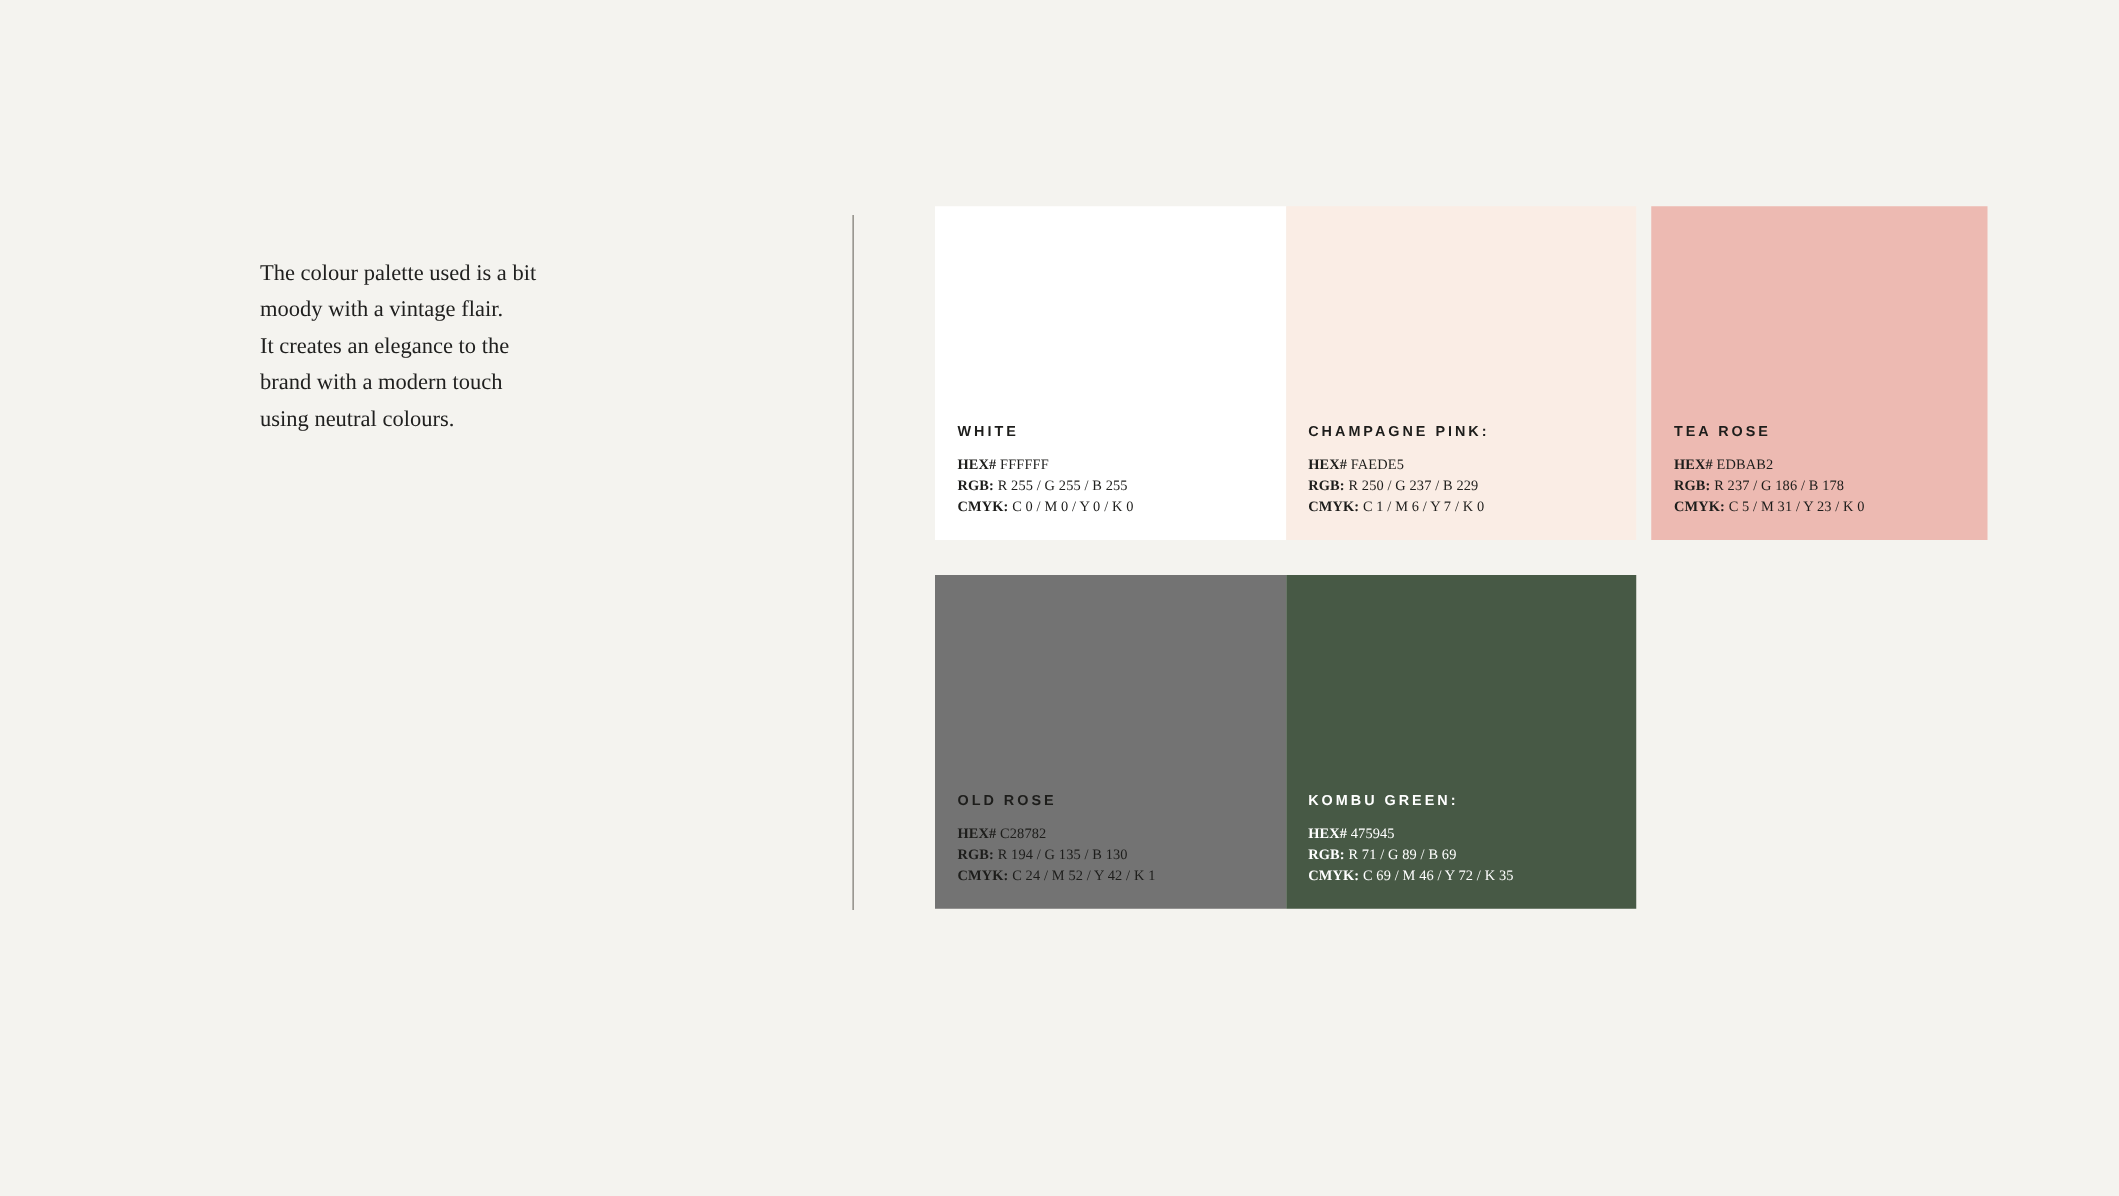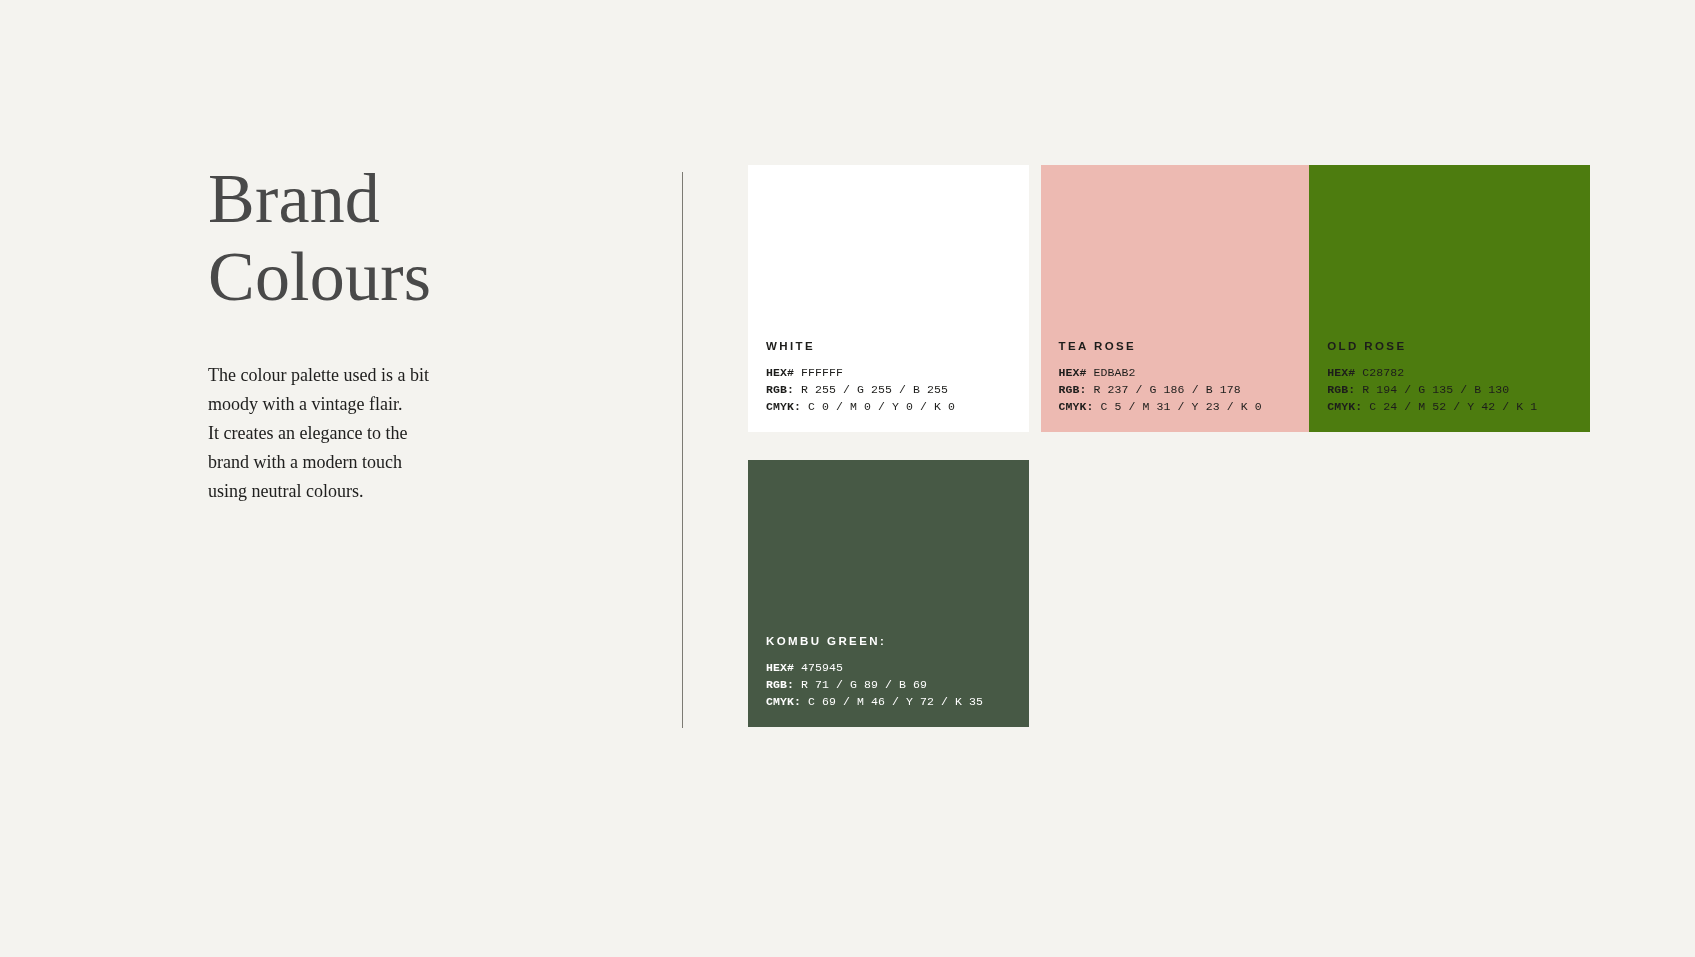--- a/index.html
+++ b/index.html
@@ -90,21 +90,21 @@
   .swatch-name {
     font-family: "Liberation Sans", sans-serif;
     font-size: 11.5px;
     font-weight: 700;
     letter-spacing: 2.4px;
     margin: 0 0 11px 0;
     line-height: 1;
   }
 
   .spec-line {
-    font-family: Liberation Mono, monospace;
+    font-family: Liberation Serif, serif;
     font-size: 11.5px;
     font-weight: 400;
     line-height: 1.48;
     letter-spacing: 0.1px;
     white-space: nowrap;
   }
 
   .spec-line .spec-key {
     font-weight: 700;
   }
@@ -115,49 +115,55 @@
 
   .text-light .swatch-name,
   .text-light .spec-line { color: #ffffff; }
 </style>
 </head>
 <body style="background: rgb(244, 243, 239);">
 
 <div class="page">
 
   <div class="left-col">
-    <h1 class="page-title">Brand
-Colours</h1>
     <p class="intro-paragraph">The colour palette used is a bit
 moody with a vintage flair.
 It creates an elegance to the
 brand with a modern touch
 using neutral colours.</p>
   </div>
 
   <div class="divider"></div>
 
   <div class="swatch-grid">
       <div class="swatch text-dark" style="background: rgb(255, 255, 255);">
         <div class="swatch-labels">
           <div class="swatch-name">WHITE</div>
           <div class="spec-line"><span class="spec-key">HEX#</span><span class="spec-value"> FFFFFF</span></div>
           <div class="spec-line"><span class="spec-key">RGB:</span><span class="spec-value"> R 255 / G 255 / B 255</span></div>
           <div class="spec-line"><span class="spec-key">CMYK:</span><span class="spec-value"> C 0 / M 0 / Y 0 / K 0</span></div>
         </div>
       </div>
+      <div class="swatch text-dark" style="background: rgb(250, 237, 229);">
+        <div class="swatch-labels">
+          <div class="swatch-name">CHAMPAGNE PINK:</div>
+          <div class="spec-line"><span class="spec-key">HEX#</span><span class="spec-value"> FAEDE5</span></div>
+          <div class="spec-line"><span class="spec-key">RGB:</span><span class="spec-value"> R 250 / G 237 / B 229</span></div>
+          <div class="spec-line"><span class="spec-key">CMYK:</span><span class="spec-value"> C 1 / M 6  / Y 7 / K 0</span></div>
+        </div>
+      </div>
       <div class="swatch text-dark" style="background: rgb(237, 186, 178); margin-left: 12px;">
         <div class="swatch-labels">
           <div class="swatch-name">TEA ROSE</div>
           <div class="spec-line"><span class="spec-key">HEX#</span><span class="spec-value"> EDBAB2</span></div>
           <div class="spec-line"><span class="spec-key">RGB:</span><span class="spec-value"> R 237 / G 186 / B 178</span></div>
           <div class="spec-line"><span class="spec-key">CMYK:</span><span class="spec-value"> C 5 / M 31 / Y 23 / K 0</span></div>
         </div>
       </div>
-      <div class="swatch text-dark" style="background: #4d7c0f;">
+      <div class="swatch text-dark" style="background: #737373;">
         <div class="swatch-labels">
           <div class="swatch-name">OLD ROSE</div>
           <div class="spec-line"><span class="spec-key">HEX#</span><span class="spec-value"> C28782</span></div>
           <div class="spec-line"><span class="spec-key">RGB:</span><span class="spec-value"> R 194 / G 135 / B 130</span></div>
           <div class="spec-line"><span class="spec-key">CMYK:</span><span class="spec-value"> C 24 / M 52 / Y 42 / K 1</span></div>
         </div>
       </div>
       <div class="swatch text-light" style="background: rgb(71, 89, 69);">
         <div class="swatch-labels">
           <div class="swatch-name">KOMBU GREEN:</div>

